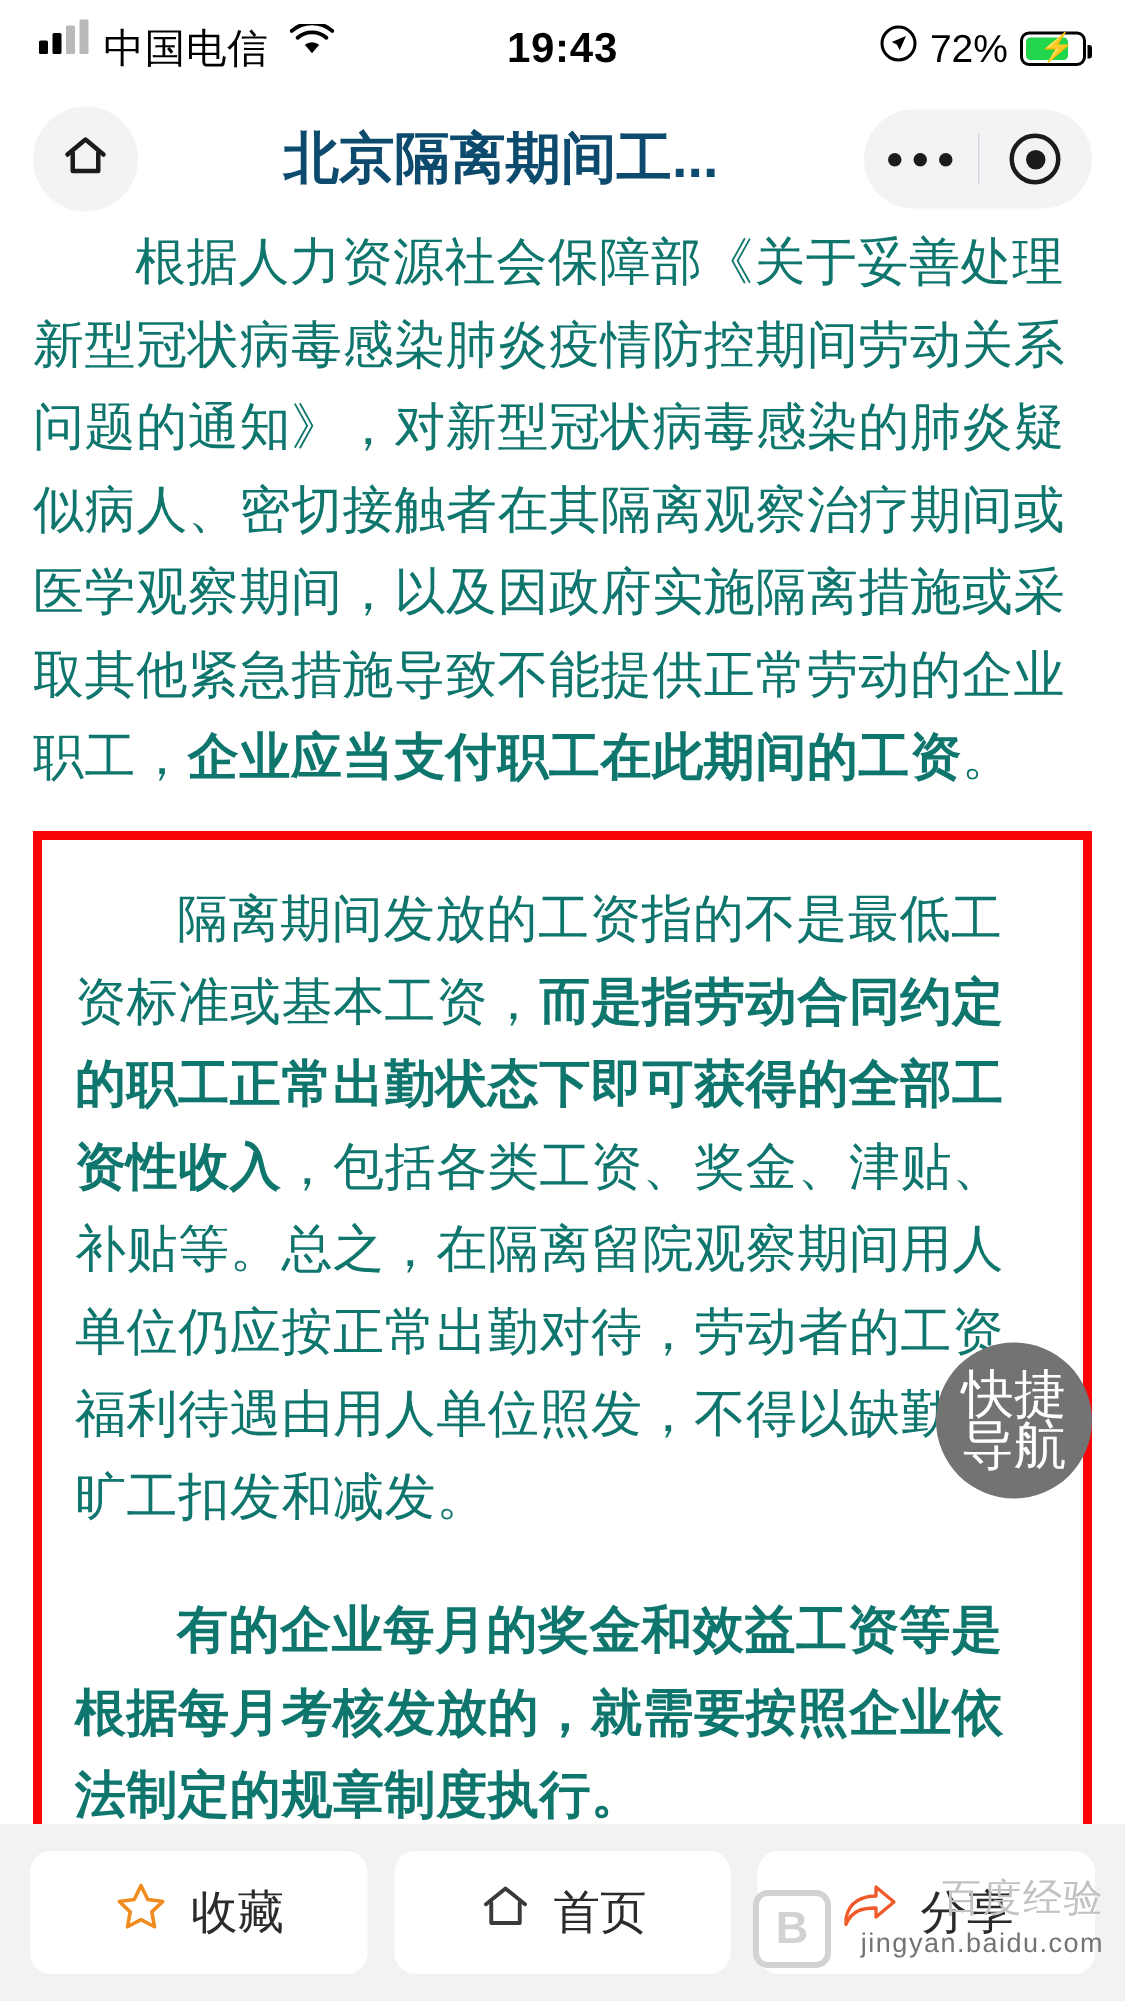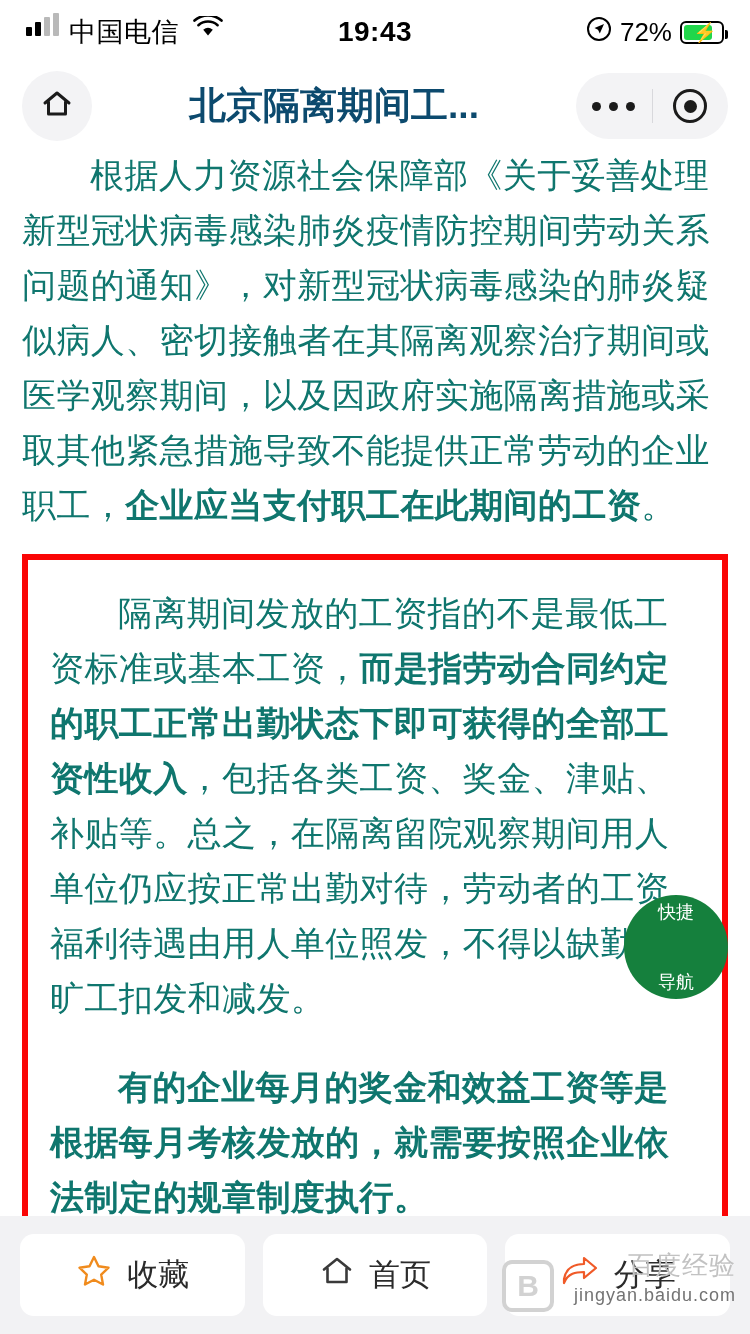--- a/index.html
+++ b/index.html
@@ -169,28 +169,28 @@
 
   .top-para { padding-bottom: 10px; }
 
   
   .quicknav {
     position: absolute;
     right: 22px;
     top: 895px;
     width: 104px; height: 104px;
     border-radius: 50%;
-    background: #15803d;
+    background: #737373;
     color: #fff;
-    font-size: 18px;
+    font-size: 35px;
     line-height: 34px;
     display: flex;
     flex-direction: column;
     align-items: center;
-    justify-content: space-between;
+    justify-content: center;
     text-align: center;
     font-weight: 500;
   }
 
   
   .watermark {
     position: absolute;
     right: 14px;
     bottom: 28px;
     text-align: right;

